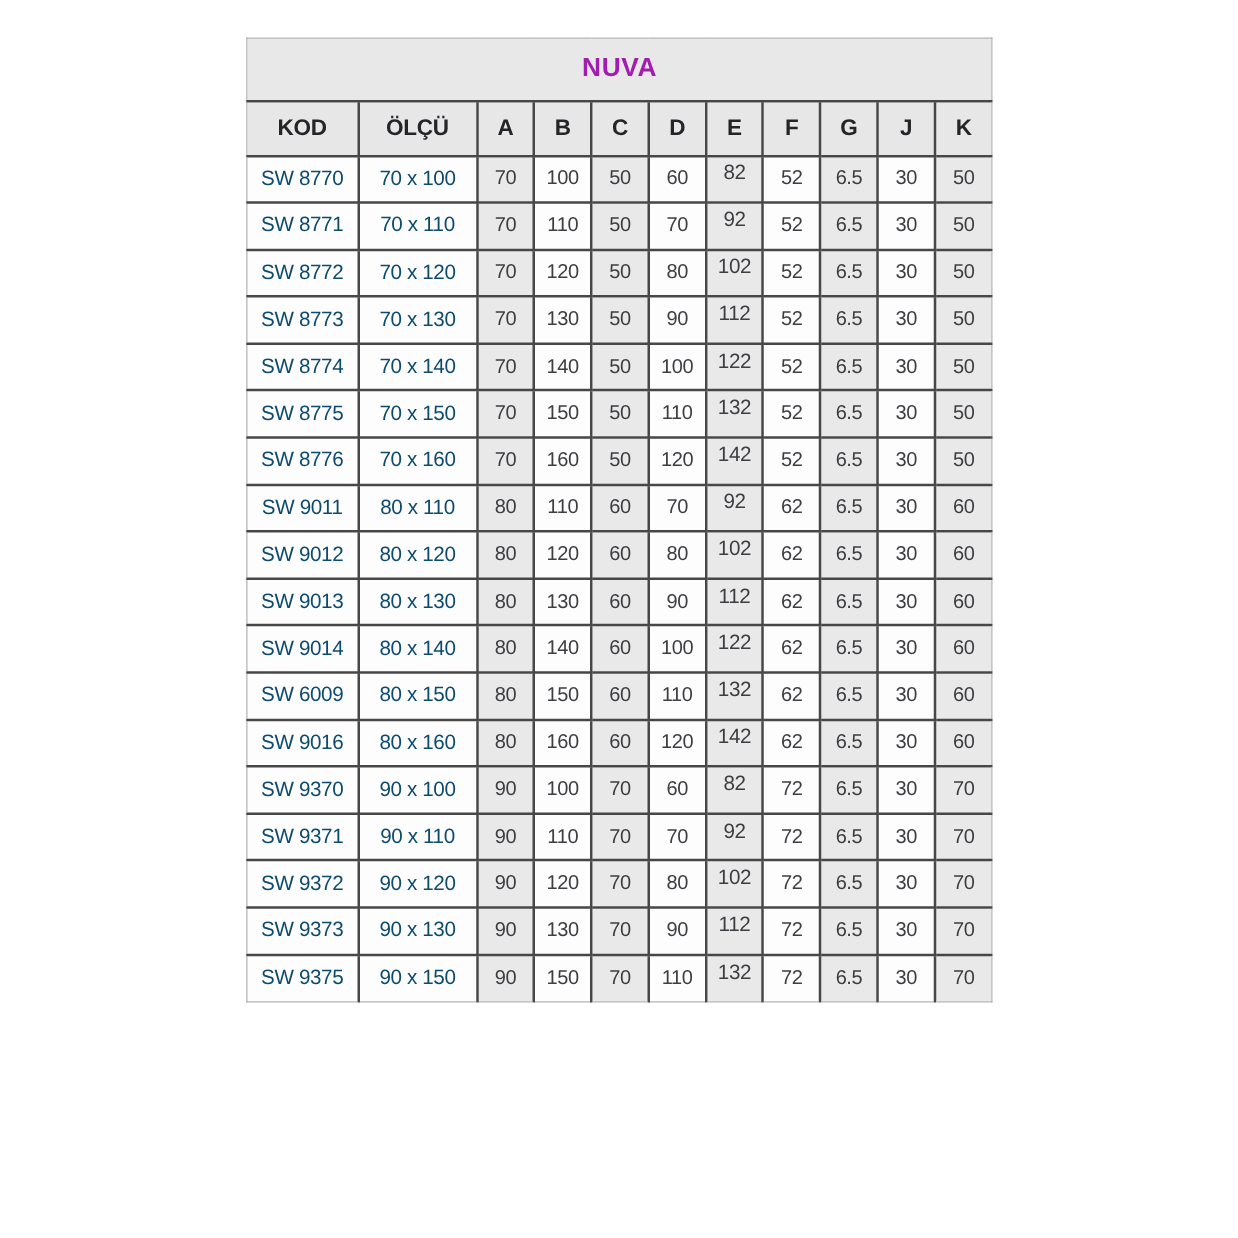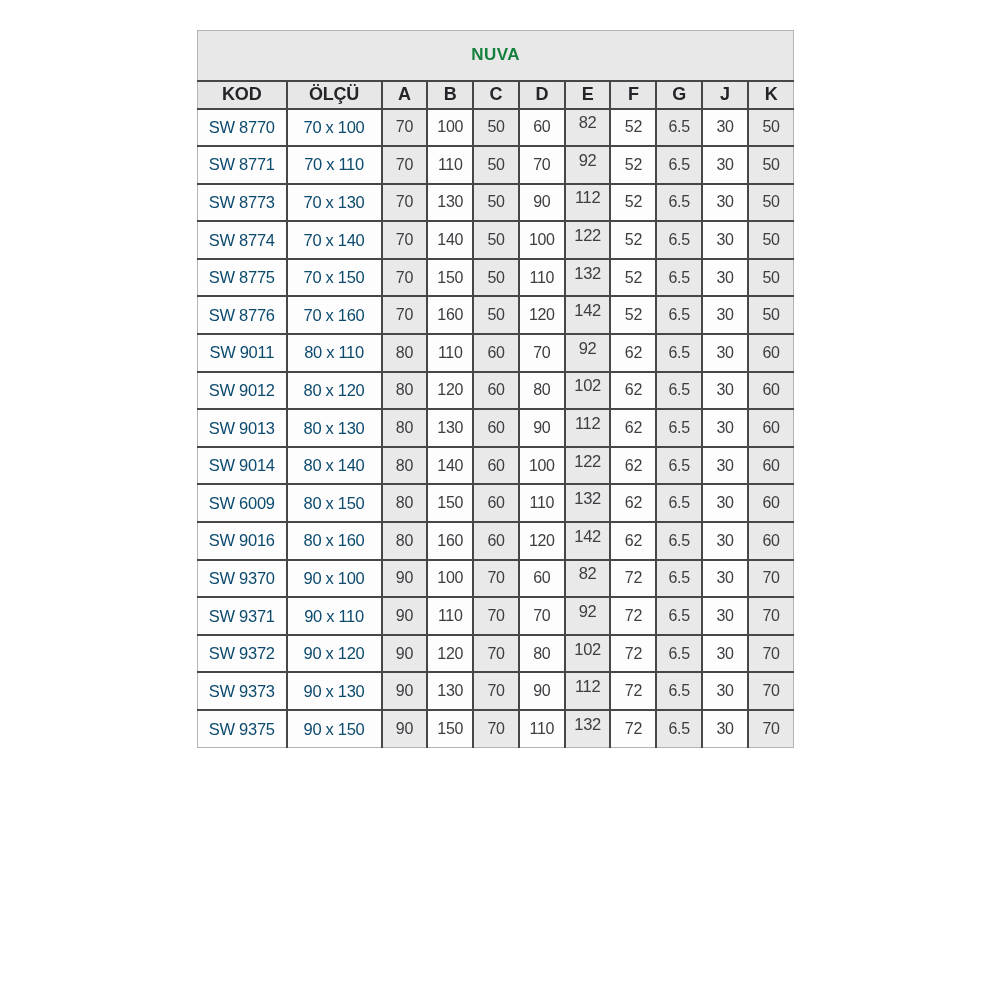--- a/index.html
+++ b/index.html
@@ -42,27 +42,27 @@
   tr.title-row th { border-top: 1px solid #b4b4b4; }
   table.spec-table th:first-child,
   table.spec-table td:first-child { border-left: 1px solid #b4b4b4; }
   table.spec-table th:last-child,
   table.spec-table td:last-child { border-right: 1px solid #b4b4b4; }
   tbody tr:last-child td { border-bottom: 1px solid #b4b4b4; }
 
   tr.title-row th {
     height: 50px;
     background: #e8e8e8;
-    font-size: 17px;
+    font-size: 21px;
     font-weight: bold;
     letter-spacing: 0.5px;
-    color: #15803d;
+    color: #a21caf;
   }
   tr.header-row th {
-    height: 28px;
+    height: 44px;
     background: #e7e7e7;
     font-size: 18px;
     font-weight: bold;
     color: #242429;
     letter-spacing: -0.2px;
   }
   tbody td {
     height: 37.6px;
     background: #fdfdfd;
     font-size: 16px;
@@ -132,20 +132,33 @@
             <td class="">110</td>
             <td class="shade">50</td>
             <td class="">70</td>
             <td class="shade raised">92</td>
             <td class="">52</td>
             <td class="shade">6.5</td>
             <td class="">30</td>
             <td class="shade">50</td>
           </tr>
           <tr>
+            <td class="col-kod">SW 8772</td>
+            <td class="col-olcu">70 x 120</td>
+            <td class="shade">70</td>
+            <td class="">120</td>
+            <td class="shade">50</td>
+            <td class="">80</td>
+            <td class="shade raised">102</td>
+            <td class="">52</td>
+            <td class="shade">6.5</td>
+            <td class="">30</td>
+            <td class="shade">50</td>
+          </tr>
+          <tr>
             <td class="col-kod">SW 8773</td>
             <td class="col-olcu">70 x 130</td>
             <td class="shade">70</td>
             <td class="">130</td>
             <td class="shade">50</td>
             <td class="">90</td>
             <td class="shade raised">112</td>
             <td class="">52</td>
             <td class="shade">6.5</td>
             <td class="">30</td>

